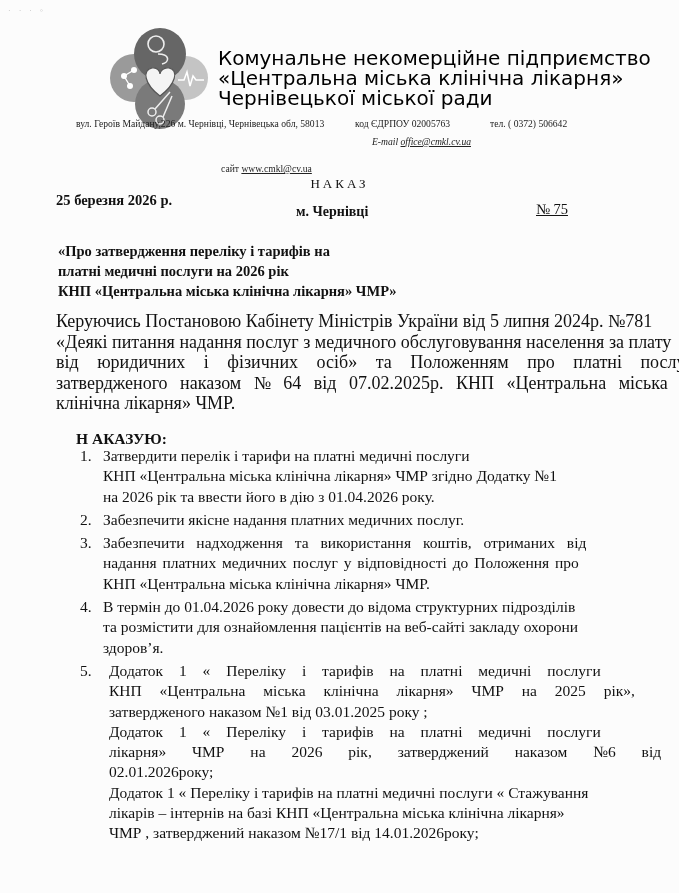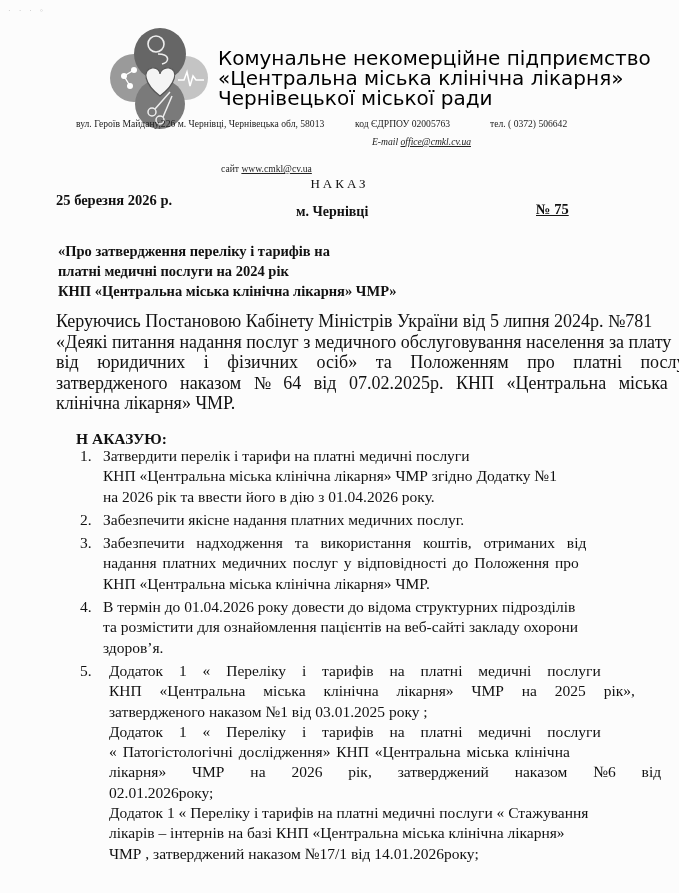--- a/index.html
+++ b/index.html
@@ -10,21 +10,21 @@
   .logo { position: absolute; left: 104px; top: 26px; width: 112px; height: 104px; }
   .org { position: absolute; left: 218px; top: 48px; font-family: "DejaVu Sans", "Liberation Sans", sans-serif; font-size: 20px; line-height: 20px; color: #000000; }
   .org div { white-space: nowrap; }
 
   .addr { position: absolute; top: 118px; font-size: 9.6px; white-space: nowrap; color: #222; }
   .addr u { text-decoration: underline; }
 
   .title { position: absolute; left: 0; width: 679px; top: 176px; text-align: center; font-weight: normal; font-size: 13px; letter-spacing: 3px; }
   .date { position: absolute; left: 56px; top: 192px; font-weight: bold; font-size: 14.5px; }
   .city { position: absolute; left: 296px; top: 204px; font-weight: bold; font-size: 14px; }
-  .num { position: absolute; left: 536px; top: 201px; font-weight: bold; font-size: 14.5px; text-decoration: underline; }
+  .num { position: absolute; left: 536px; top: 201px; font-weight: normal; font-size: 14.5px; text-decoration: underline; }
 
   .subject { position: absolute; left: 58px; top: 241px; font-weight: bold; font-size: 14.5px; line-height: 20px; }
   .subject div { white-space: nowrap; }
 
   .preamble { position: absolute; left: 56px; top: 311px; width: 576px; font-size: 18px; line-height: 20.5px; text-align: justify; }
   .preamble div { white-space: nowrap; }
 
   .order-head { position: absolute; left: 76px; top: 430px; font-weight: bold; font-size: 15.5px; }
 
   .items { position: absolute; left: 80px; top: 446px; width: 552px; font-size: 15.5px; line-height: 20.3px; }
@@ -75,21 +75,21 @@
     <u>office@cmkl.cv.ua</u>
   </div>
 
   <div class="title">НАКАЗ</div>
   <div class="date">25 березня 2026 р.</div>
   <div class="city">м. Чернівці</div>
   <div class="num">№ 75</div>
 
   <div class="subject">
     <div>«Про затвердження  переліку і тарифів на</div>
-    <div>платні медичні послуги на 2024 рік</div>
+    <div>платні медичні послуги на 2026 рік</div>
     <div>КНП «Центральна міська клінічна лікарня» ЧМР»</div>
   </div>
 
   <div class="preamble">
     <div>Керуючись Постановою Кабінету Міністрів України від 5 липня 2024р. №781</div>
     <div>«Деякі питання надання послуг з медичного обслуговування населення за плату</div>
     <div style="word-spacing:14px;">від юридичних і фізичних осіб» та Положенням про платні послуги</div>
     <div style="word-spacing:8px;">затвердженого наказом № 64 від 07.02.2025р.  КНП «Центральна міська</div>
     <div>клінічна лікарня» ЧМР.</div>
   </div>
@@ -119,21 +119,20 @@
       <div class="line">та розмістити для ознайомлення пацієнтів на веб-сайті закладу охорони</div>
       <div class="line">здоров’я.</div>
     </div>
     <div class="item">
       <span class="n">5.</span>
       <div class="sub">
         <div class="line" style="word-spacing:12px;">Додаток 1   « Переліку і тарифів на платні медичні послуги</div>
         <div class="line" style="word-spacing:14px;">КНП «Центральна міська клінічна лікарня» ЧМР на 2025 рік»,</div>
         <div class="line">затвердженого наказом №1  від  03.01.2025 року ;</div>
         <div class="line" style="word-spacing:12px;">Додаток 1 « Переліку і тарифів на платні медичні послуги</div>
-        <div class="line" style="word-spacing:2px;">« Патогістологічні дослідження» КНП «Центральна міська клінічна</div>
         <div class="line" style="word-spacing:22px;">лікарня» ЧМР на 2026 рік, затверджений наказом №6 від</div>
         <div class="line">02.01.2026року;</div>
         <div class="line">Додаток 1 « Переліку і тарифів на платні медичні послуги « Стажування</div>
         <div class="line">лікарів – інтернів на базі  КНП  «Центральна міська клінічна лікарня»</div>
         <div class="line">ЧМР , затверджений наказом №17/1 від 14.01.2026року;</div>
 
       </div>
     </div>
   </div>
 </div>

